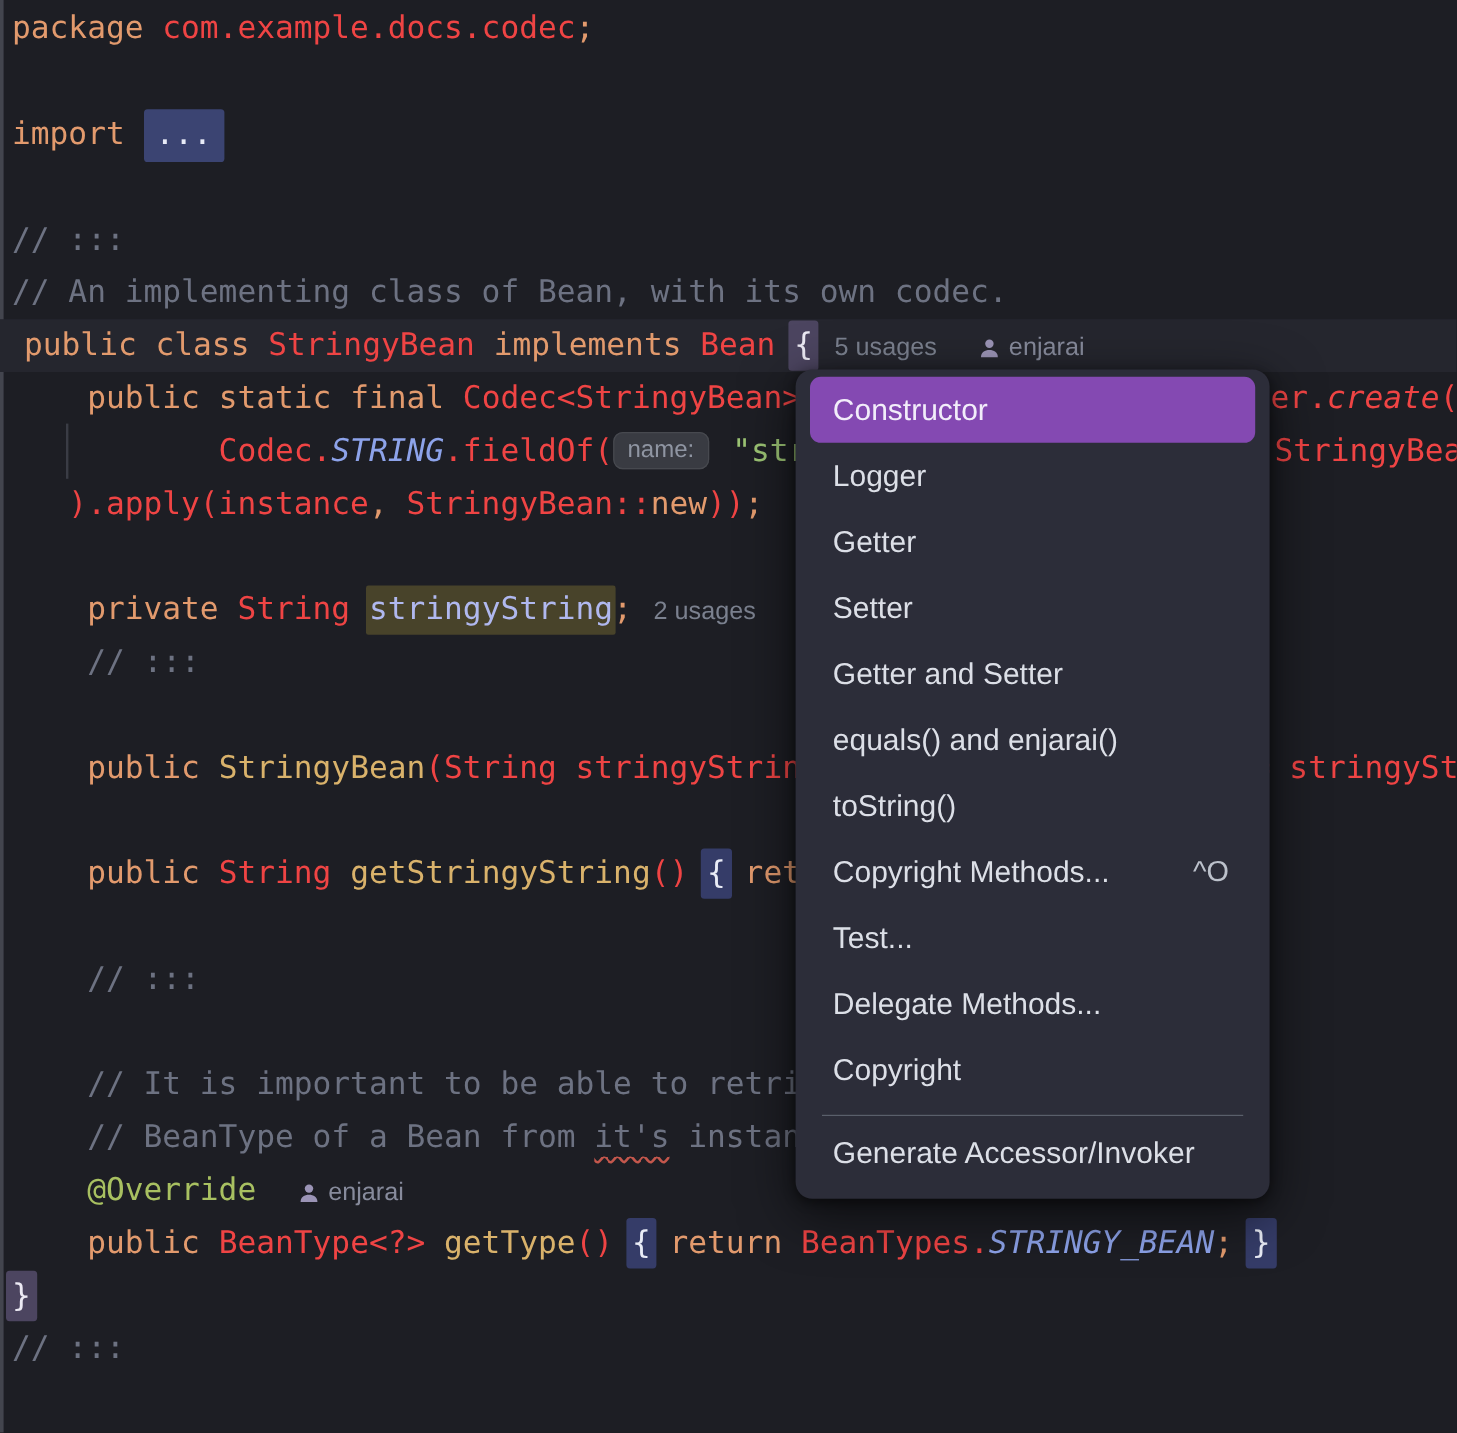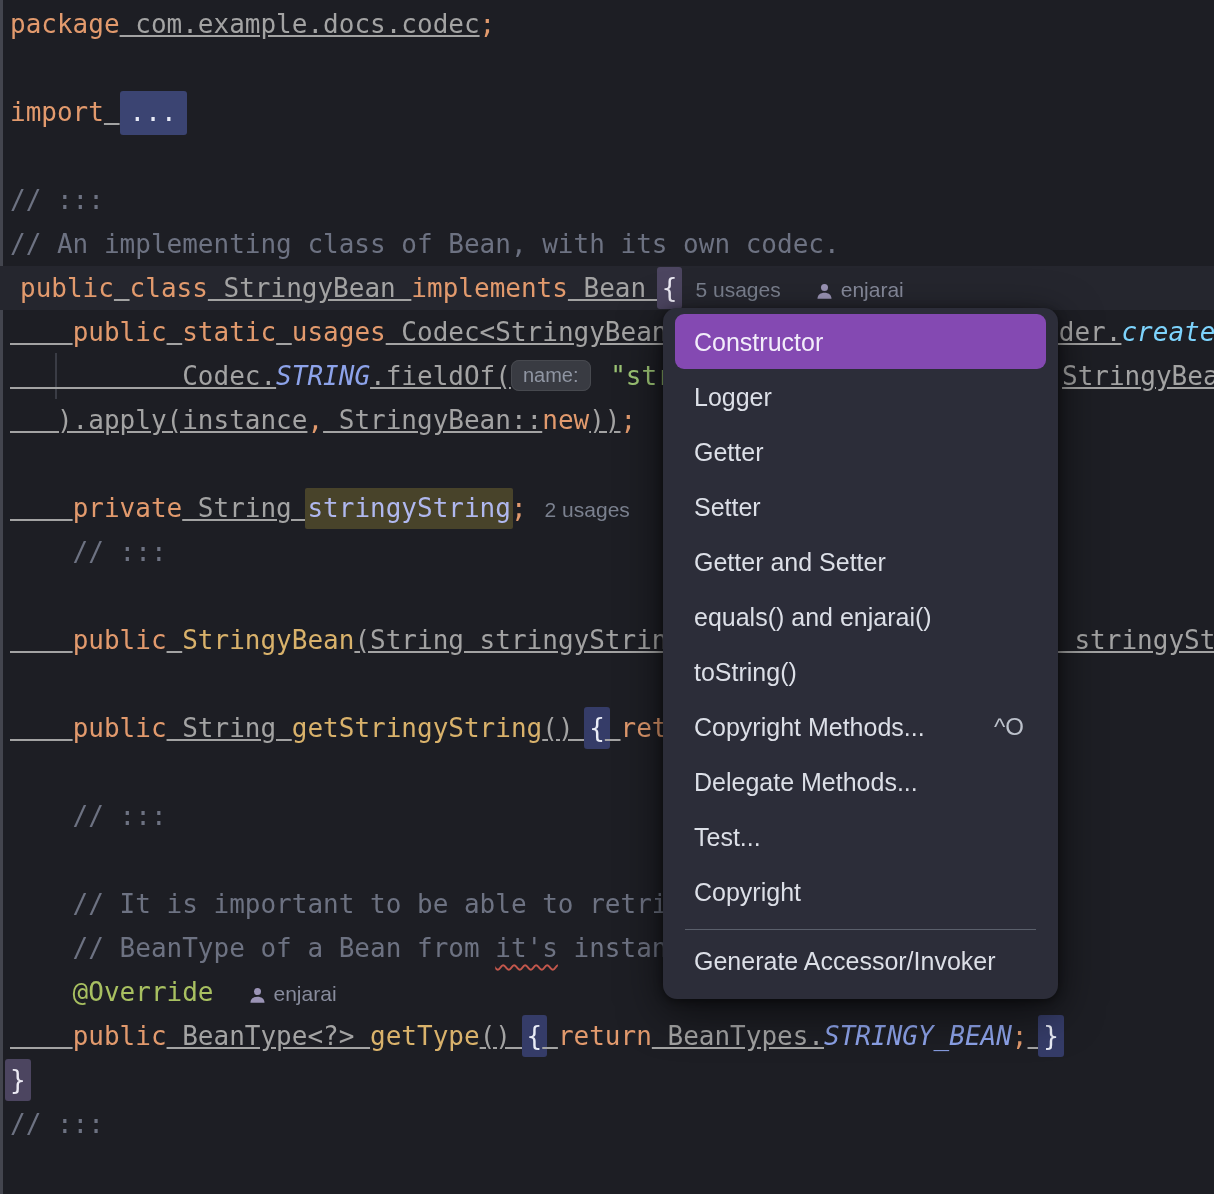--- a/index.html
+++ b/index.html
@@ -7,27 +7,27 @@
 
   .editor{position:absolute;inset:0;background:#1d1e24;overflow:hidden;
     font-family:"DejaVu Sans Mono",monospace;font-size:26px;color:#c5c9d3;padding-top:2px;}
   .left-edge{position:absolute;left:0;top:0;width:3px;height:1194px;background:#43454e;z-index:2;}
   .indent-guide{position:absolute;left:55px;top:353px;width:2px;height:46px;background:#3a3c45;z-index:1;}
 
   .line{height:44px;line-height:44px;white-space:pre;padding-left:10px;position:relative;z-index:3;}
   .line.band{background:#25262e;padding-left:20px;}
 
   .kw,.pu{color:#e29a6d;}
-  .pl{color:#a3a3a3;text-decoration:underline;}
+  .pl{color:#ef4444;}
   .cm{color:#6d7282;}
   .mth{color:#d9b26b;}
   .str{color:#9cc474;}
   .ann{color:#a8c061;}
   .sf{color:#8da3ea;font-style:italic;}
-  .itc{color:#7dd3fc;font-style:italic;}
+  .itc{color:#ef4444;font-style:italic;}
   .cmsq{color:#6d7282;text-decoration:underline;text-decoration-style:wavy;
     text-decoration-color:#c4574c;text-decoration-thickness:2px;text-underline-offset:7px;}
 
   .fold{background:#3b4472;color:#e8ebf7;padding:6px 10px 8px;margin:-6px 0;border-radius:3px;}
   .bmp{background:#4c4560;color:#eceaf4;padding:6px 5px;margin:-6px -5px;border-radius:3px;}
   .bmb{background:#353c68;color:#e9ecf6;padding:6px 5px;margin:-6px -5px;border-radius:3px;}
   .olv{background:#48432a;color:#b0b8ef;padding:5px 2px 6px;margin:-5px -2px;border-radius:2px;}
 
   .chip{font-family:"Liberation Sans",sans-serif;font-size:20px;color:#8f95a2;background:#393b42;
     border:1px solid #47494f;border-radius:8px;padding:3px 11px 4px;margin-right:4px;position:relative;top:-3px;}
@@ -61,21 +61,21 @@
       <div class="line"><span class="kw">package</span><span class="pl"> com.example.docs.codec</span><span class="pu">;</span></div>
       <div class="line"></div>
       <div class="line"><span class="kw">import</span><span class="pl"> </span><span class="fold">...</span></div>
       <div class="line"></div>
       <div class="line"><span class="cm">// :::</span></div>
       <div class="line"><span class="cm">// An implementing class of Bean, with its own codec.</span></div>
       <div class="line band"><span class="kw">public</span><span class="pl"> </span><span class="kw">class</span><span class="pl"> StringyBean </span><span class="kw">implements</span><span class="pl"> Bean </span><span class="bmp">{</span><span class="inlay">5 usages</span><span class="author"><svg width="19" height="19" viewBox="0 0 20 20">
             <circle cx="10" cy="5.8" r="3.7" fill="#9b94b6"></circle>
             <path d="M2.6 17.6 c0-4.3 3.4-6.4 7.4-6.4 s7.4 2.1 7.4 6.4 z" fill="#9b94b6"></path>
           </svg><span class="author-label">enjarai</span></span></div>
-      <div class="line"><span class="pl">    </span><span class="kw">public</span><span class="pl"> </span><span class="kw">static</span><span class="pl"> </span><span class="kw">usages</span><span class="pl"> Codec&lt;StringyBean&gt; CODEC = RecordCodecBuilder.</span><span class="itc">create</span><span class="pl">(instance -&gt;</span></div>
+      <div class="line"><span class="pl">    </span><span class="kw">public</span><span class="pl"> </span><span class="kw">static</span><span class="pl"> </span><span class="kw">final</span><span class="pl"> Codec&lt;StringyBean&gt; CODEC = RecordCodecBuilder.</span><span class="itc">create</span><span class="pl">(instance -&gt;</span></div>
       <div class="line"><span class="pl">           Codec.</span><span class="sf">STRING</span><span class="pl">.fieldOf(</span><span class="chip">name:</span><span class="str"> "stringyStr</span><span class="pl" style="position: absolute; left: 1062px; top: 0px;">StringyBean::getStringyString))</span></div>
       <div class="line"><span class="pl">   ).apply(instance</span><span class="pu">,</span><span class="pl"> StringyBean::</span><span class="kw">new</span><span class="pl">))</span><span class="pu">;</span></div>
       <div class="line"></div>
       <div class="line"><span class="pl">    </span><span class="kw">private</span><span class="pl"> String </span><span class="olv">stringyString</span><span class="pu">;</span><span class="inlay">2 usages</span></div>
       <div class="line"><span class="cm">    // :::</span></div>
       <div class="line"></div>
       <div class="line"><span class="pl">    </span><span class="kw">public</span><span class="pl"> </span><span class="mth">StringyBean</span><span class="pl">(String stringyString) { </span><span class="kw">this</span><span class="pl">.stringyString = stringyString</span></div>
       <div class="line"></div>
       <div class="line"><span class="pl">    </span><span class="kw">public</span><span class="pl"> String </span><span class="mth">getStringyString</span><span class="pl">() </span><span class="bmb">{</span><span class="pl"> </span><span class="kw">return</span><span class="pl"> stringyString</span><span class="pu">;</span><span class="pl"> }</span></div>
       <div class="line"></div>
@@ -115,24 +115,24 @@
         <span>equals() and enjarai()</span>
       </li>
       <li class="p-item">
         <span>toString()</span>
       </li>
       <li class="p-item">
         <span>Copyright Methods...</span>
         <span class="p-shortcut">^O</span>
       </li>
       <li class="p-item">
-        <span>Delegate Methods...</span>
+        <span>Test...</span>
       </li>
       <li class="p-item">
-        <span>Test...</span>
+        <span>Delegate Methods...</span>
       </li>
       <li class="p-item">
         <span>Copyright</span>
       </li>
     </ul>
   <div class="p-sep"></div>
   <div class="p-footer">Generate Accessor/Invoker</div>
 </div>
 
 </body></html>

